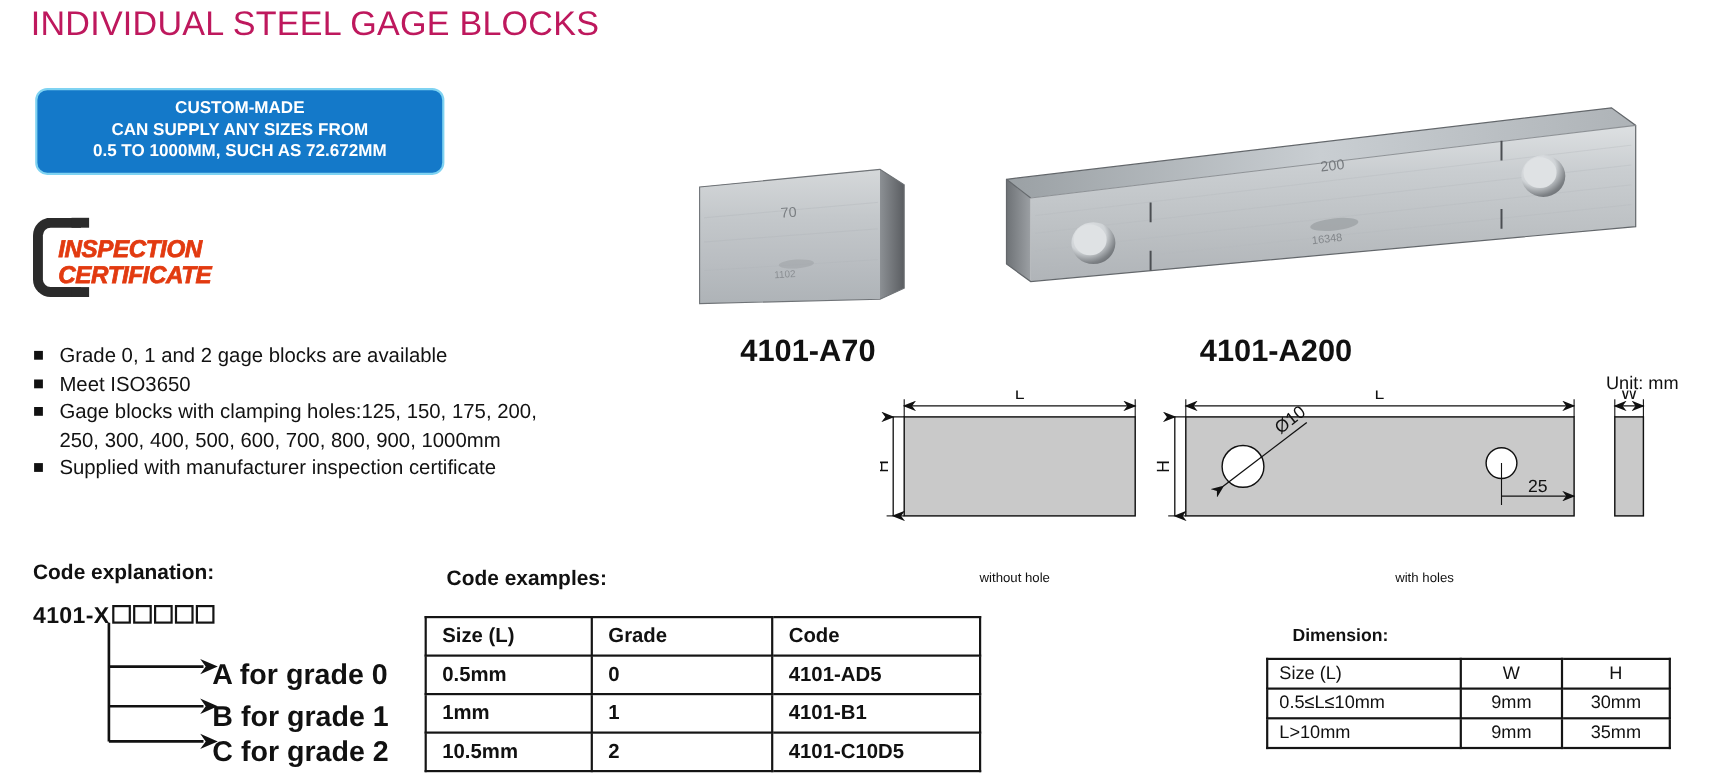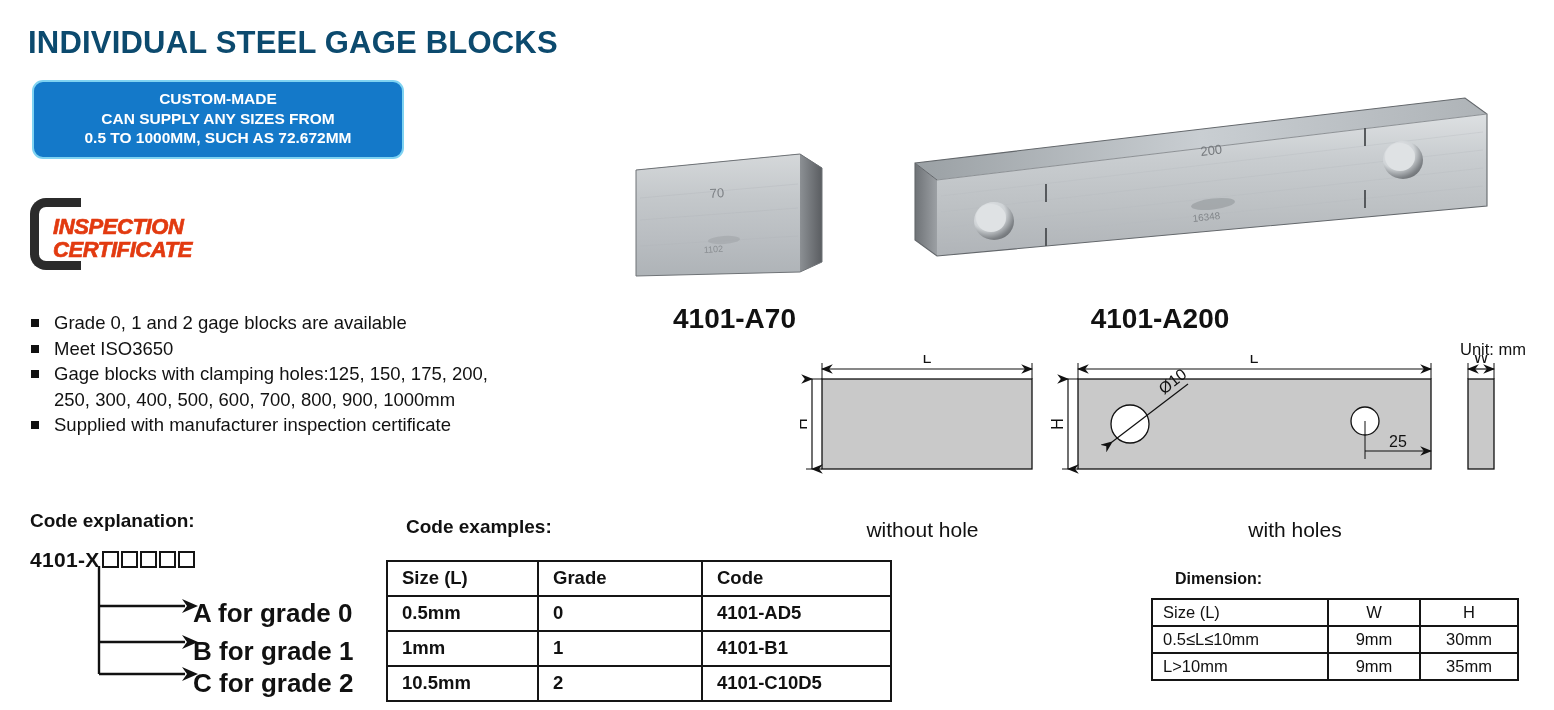--- a/index.html
+++ b/index.html
@@ -12,25 +12,25 @@
     height: 710px;
     position: relative;
     overflow: hidden;
     font-family: "Liberation Sans", sans-serif;
     color: #111111;
   }
   .abs { position: absolute; }
 
   
   #page-title {
-    left: 28px; top: 25px;
+    left: 28px; top: 4px;
     font-size: 31px;
-    font-weight: bold;
+    font-weight: normal;
     letter-spacing: 0.2px;
-    color: #0c4a6e;
+    color: #be185d;
     white-space: nowrap;
   }
 
   
   #custom-banner {
     left: 32px; top: 80px;
     width: 372px;
     padding: 7px 0 9px 0;
     background: #1479c9;
     border: 2px solid #7fd3f2;
@@ -186,21 +186,21 @@
     font-size: 28px;
     font-weight: bold;
     white-space: nowrap;
     text-align: center;
   }
   #caption-small { left: 632px; top: 303px; width: 205px; }
   #caption-large { left: 1000px; top: 303px; width: 320px; }
 
   
   .draw-caption {
-    font-size: 21px;
+    font-size: 12px;
     white-space: nowrap;
     text-align: center;
   }
   #caption-without-hole { left: 820px; top: 518px; width: 205px; }
   #caption-with-holes { left: 1180px; top: 518px; width: 230px; }
 
   #drawings-svg { left: 800px; top: 355px; }
 </style>
 </head>
 <body>

